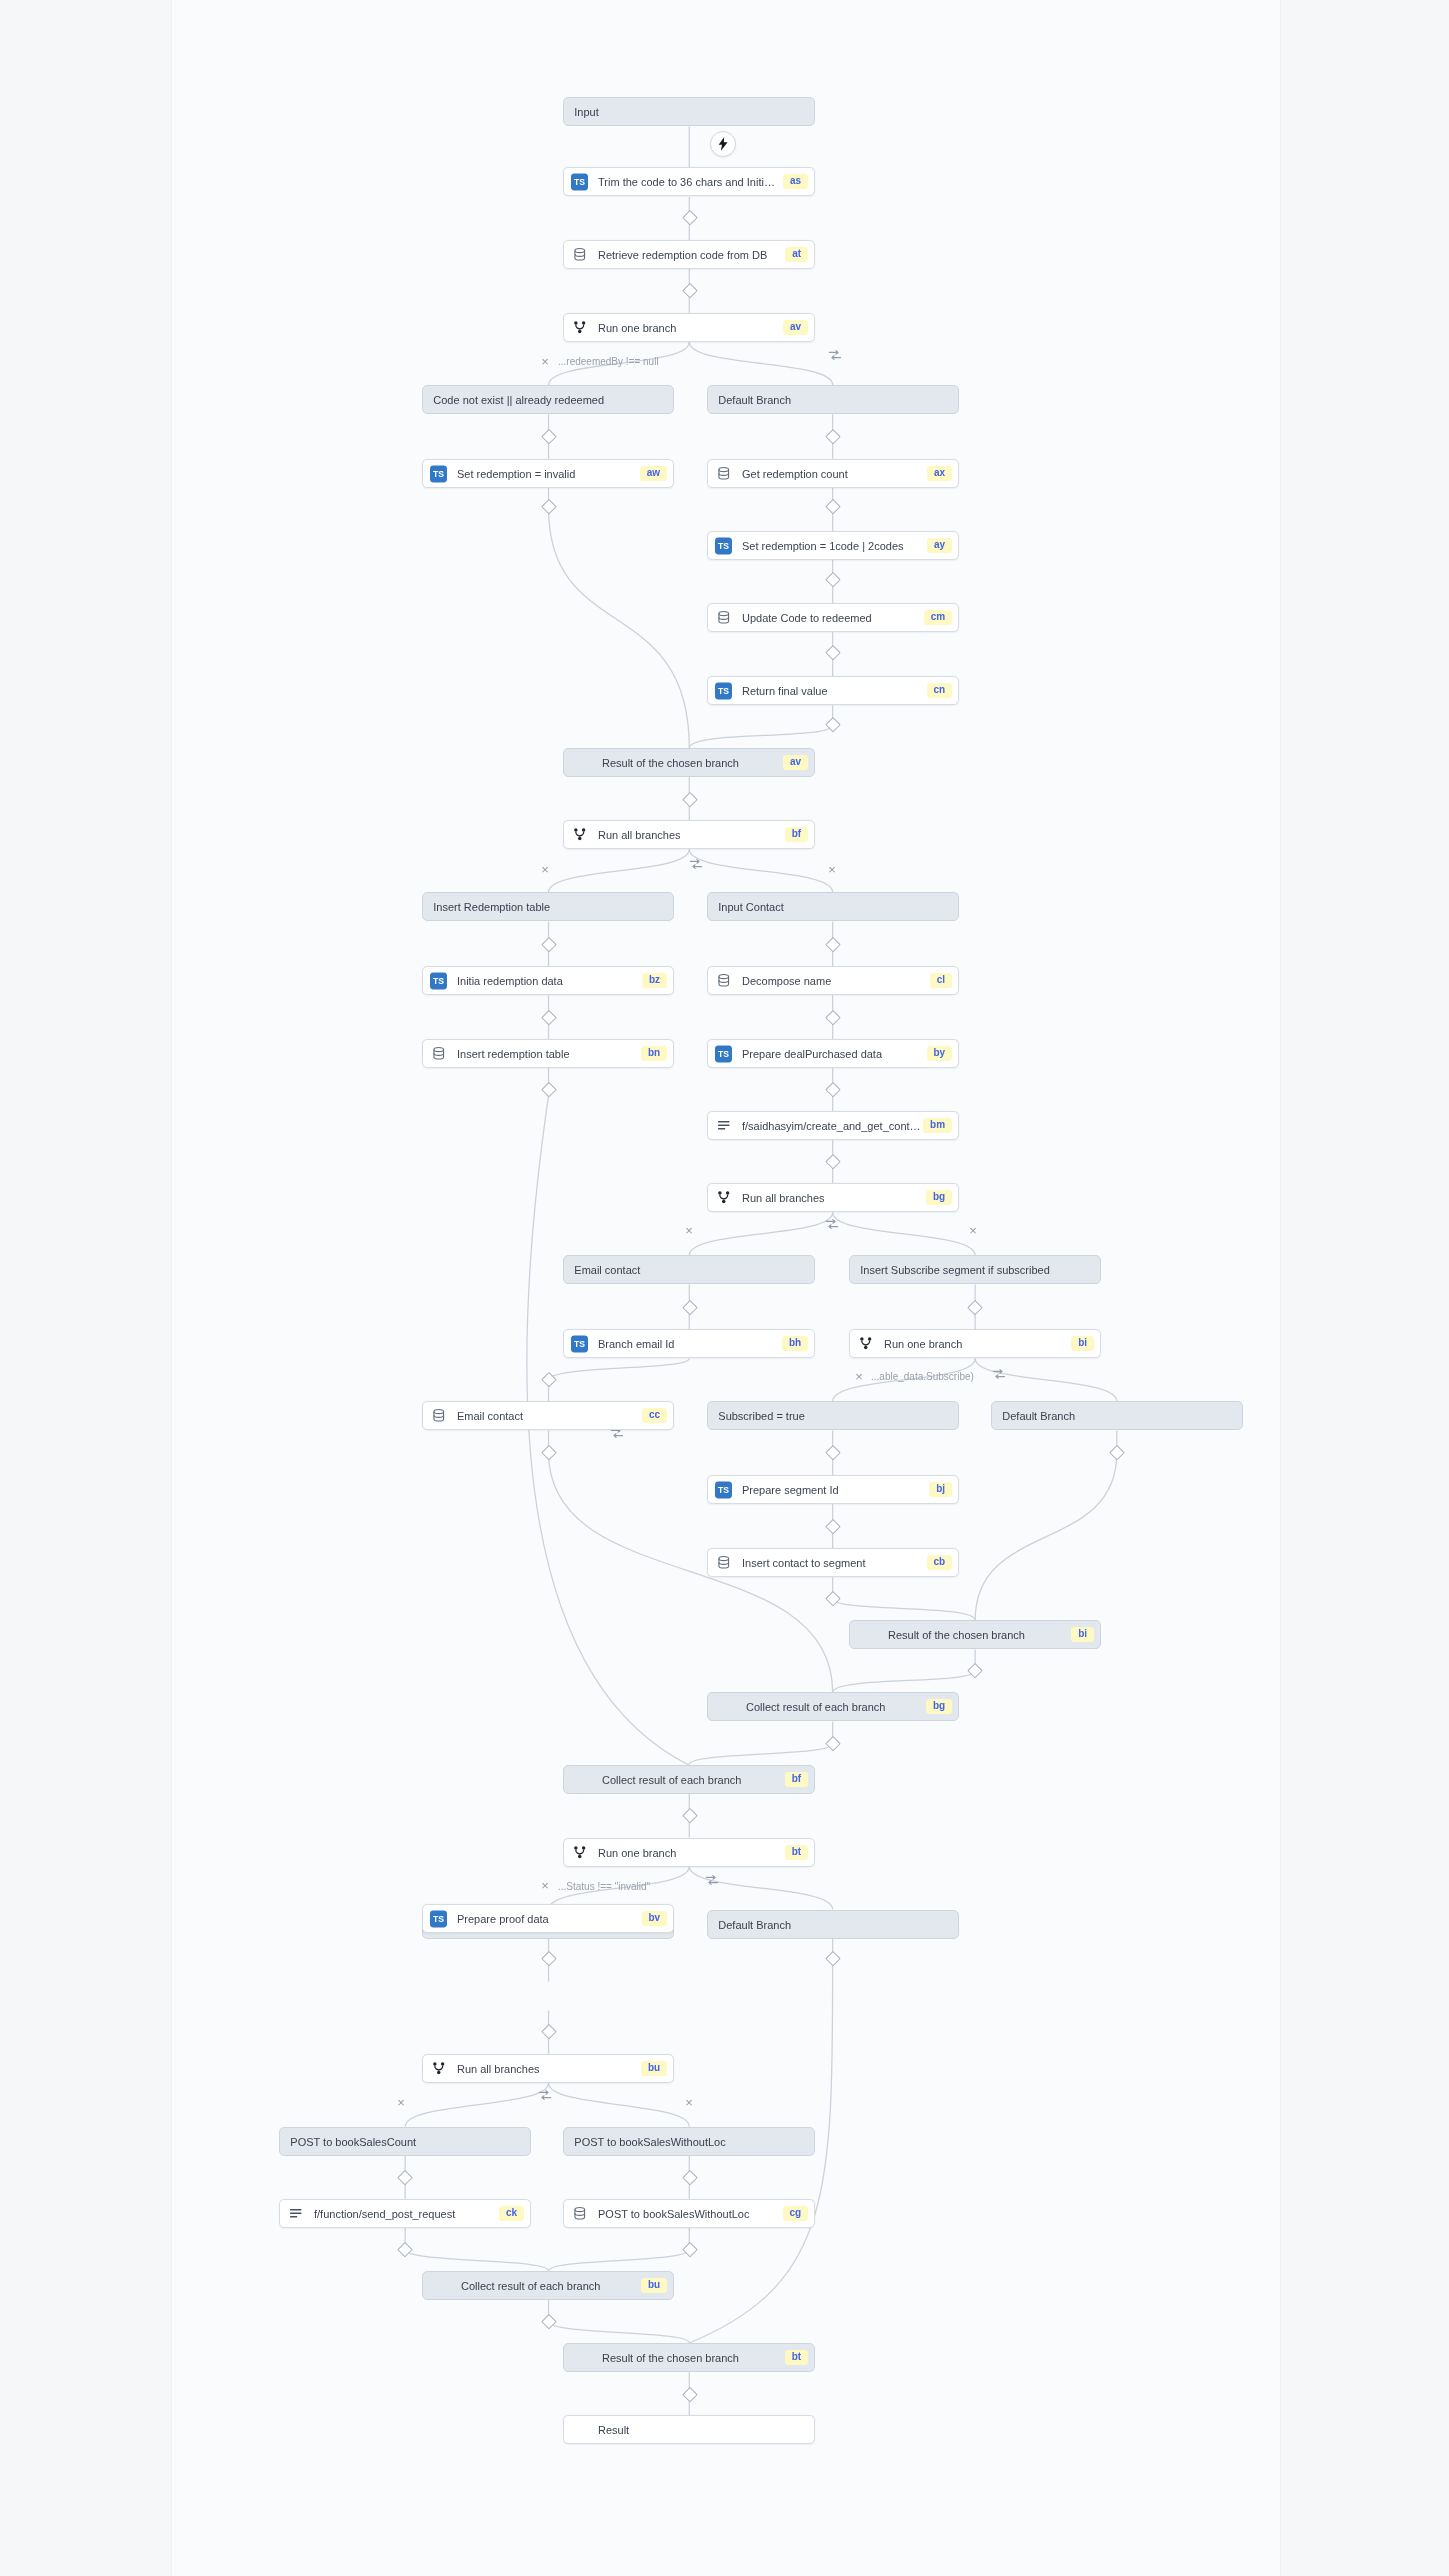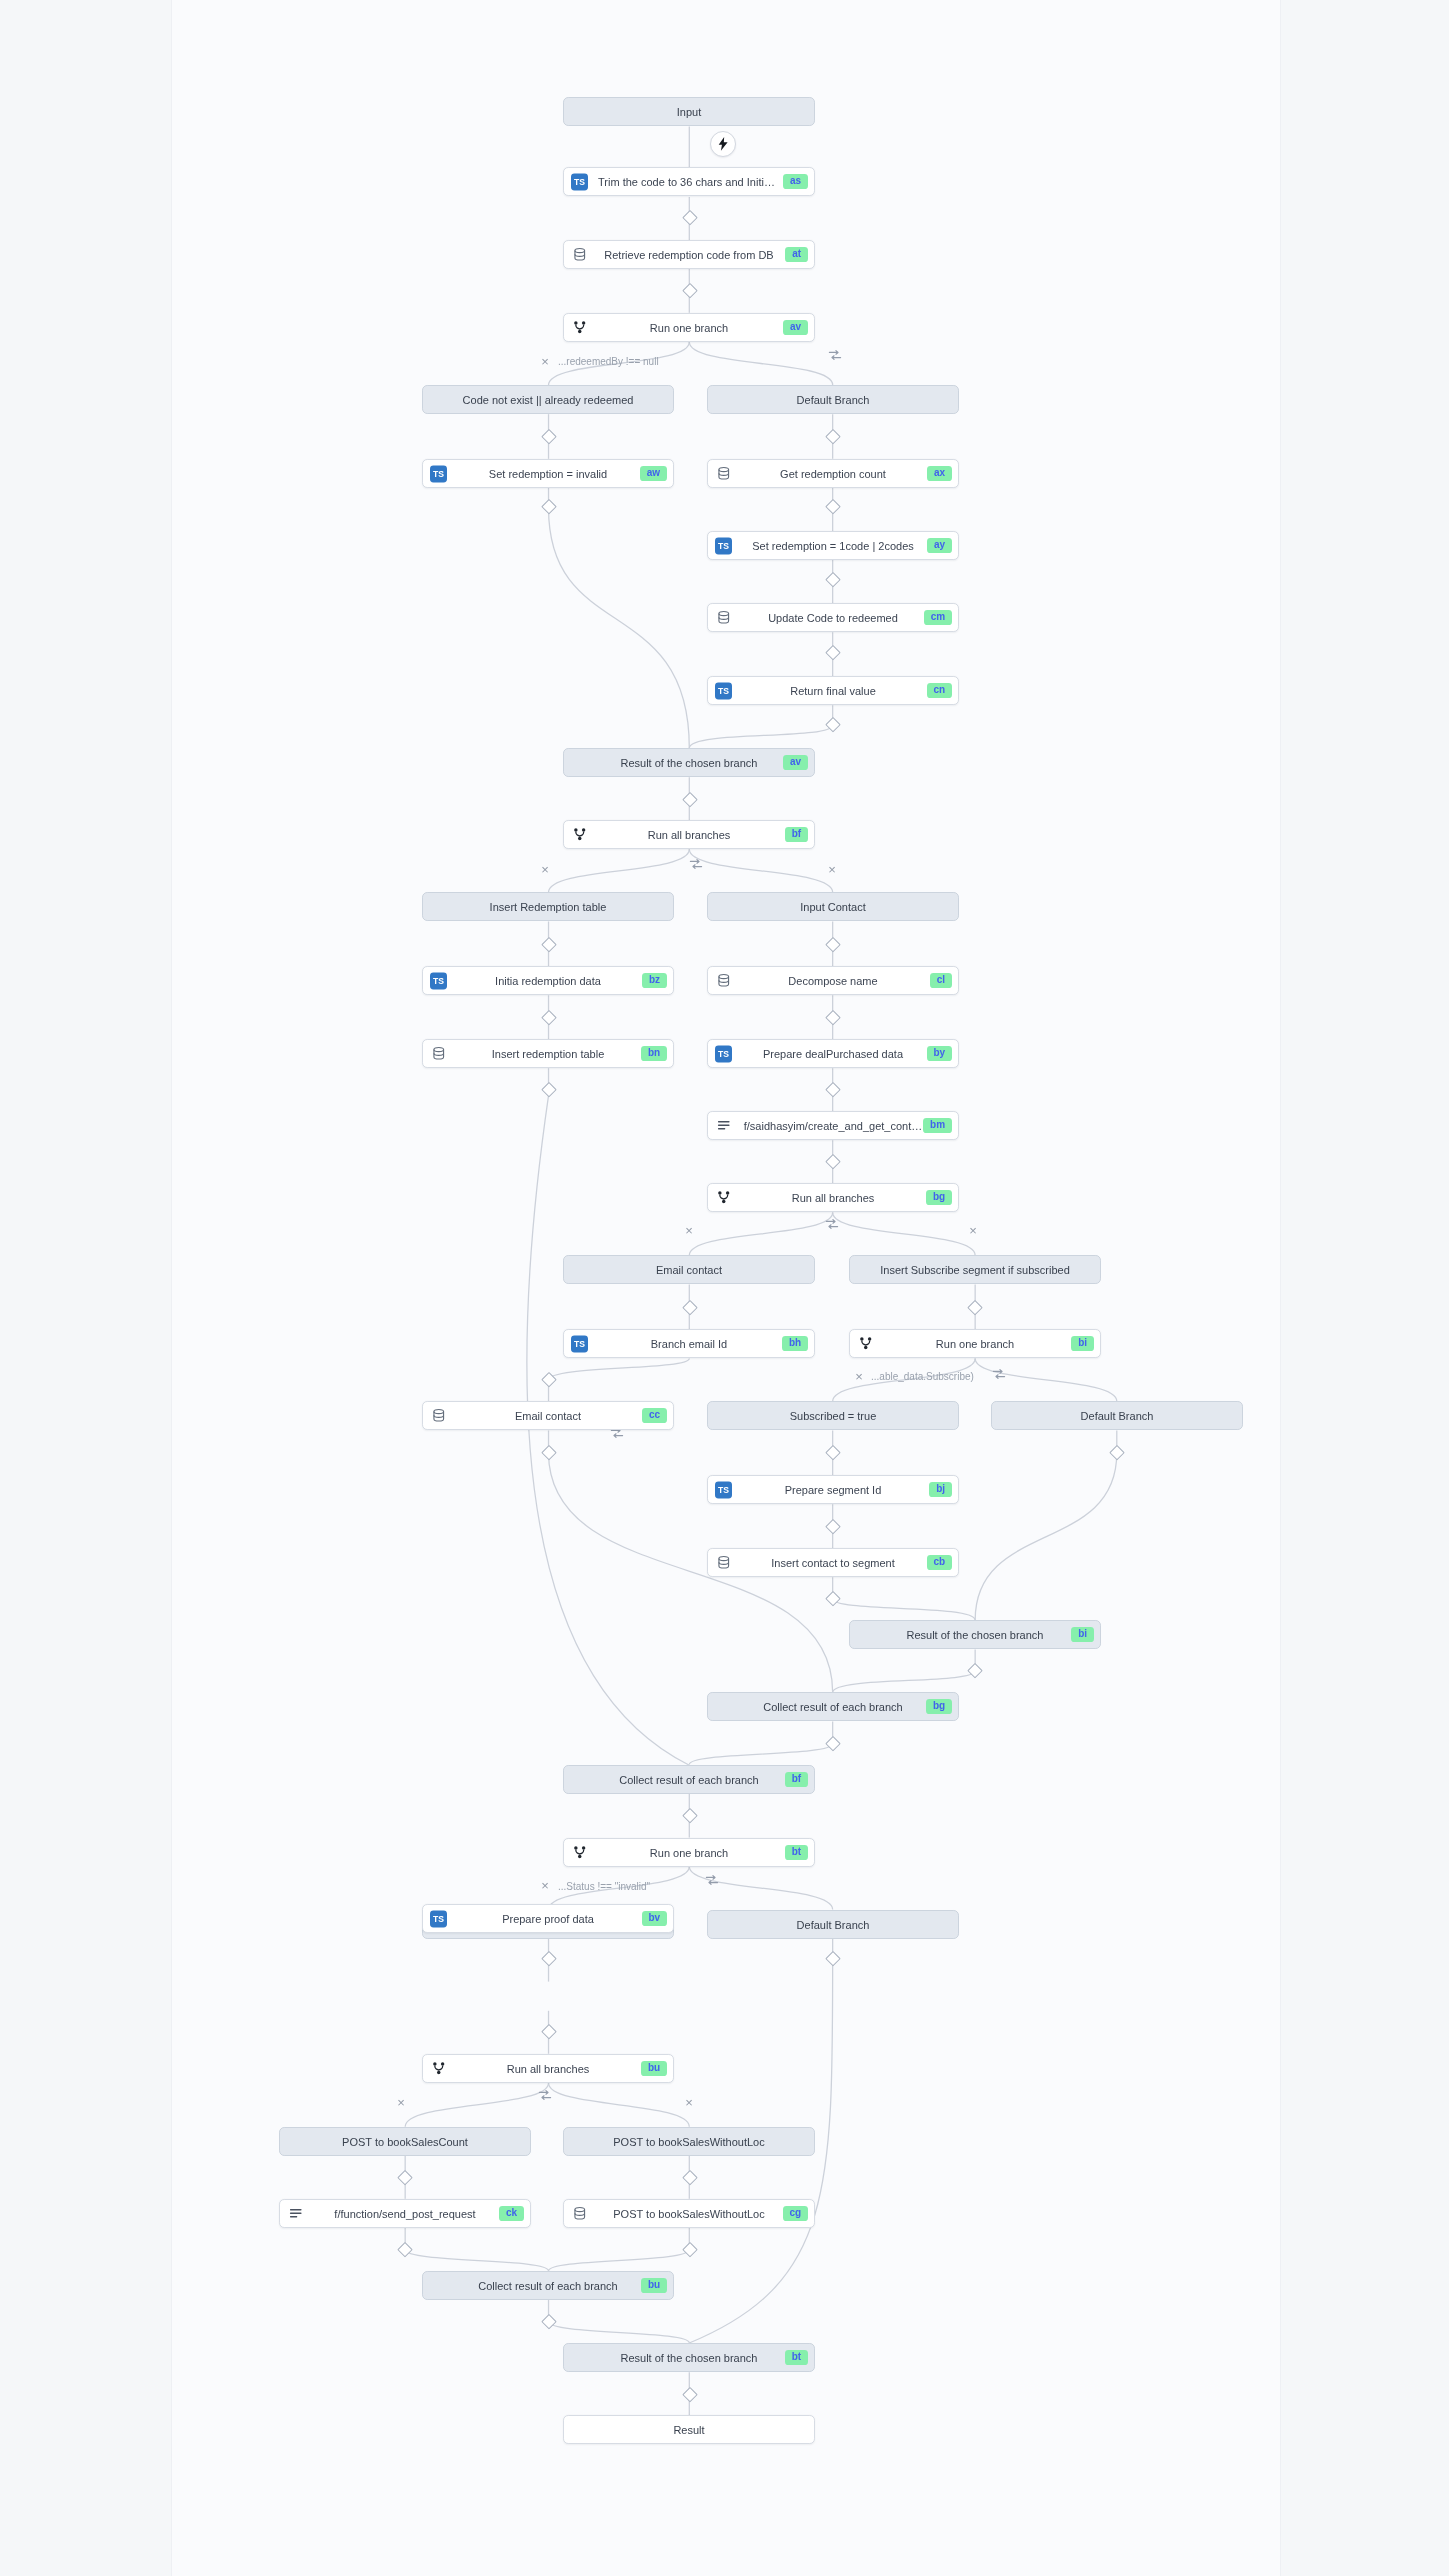--- a/index.html
+++ b/index.html
@@ -15,34 +15,34 @@
   svg.wires{position:absolute;left:0;top:0;pointer-events:none;}
   .node{
     position:absolute;width:252px;height:29px;border-radius:5.2px;
     font-size:11px;display:flex;align-items:center;justify-content:center;
     box-sizing:border-box;
   }
   .node.action{background:#ffffff;border:0.9px solid #d7dce4;box-shadow:0 0.9px 1.7px rgba(20,30,50,.06);color:#3c4452;}
   .node.header{background:#e3e8ef;border:0.9px solid #ccd4de;color:#39414e;}
   .node.plain{background:#ffffff;border:0.9px solid #d7dce4;box-shadow:0 0.9px 1.7px rgba(20,30,50,.06);color:#39414e;}
   .node .lbl{
-    flex:1;text-align:center;white-space:nowrap;overflow:hidden;text-overflow:ellipsis;
+    flex:1;white-space:nowrap;overflow:hidden;text-overflow:ellipsis;
     padding:0 34px;
   }
   .node.header .lbl{padding:0 10.3px;}
   .node.header.has-badge .lbl{padding:0 38px;}
   .icon{
     position:absolute;left:6.9px;top:50%;transform:translateY(-50%);
     width:17px;height:17px;display:flex;align-items:center;justify-content:center;
   }
   .icon.ts{background:#3178c6;border-radius:3.4px;color:#fff;font-weight:bold;font-size:8.6px;}
   .icon.ts::after{content:"TS";}
   .badge{
     position:absolute;right:6px;top:50%;transform:translateY(-50%);
-    background:#86efac;color:#4263eb;font-size:10px;font-weight:700;
+    background:#fef9c3;color:#4263eb;font-size:10px;font-weight:700;
     padding:1.7px 6.9px;border-radius:3.4px;line-height:1.25;
   }
   .diamond{
     position:absolute;width:9.4px;height:9.4px;background:#fff;
     border:1.3px solid #a9b1bf;border-radius:0.9px;
     transform:translate(-50%,-50%) rotate(45deg);
   }
   .xmark{position:absolute;transform:translate(-50%,-50%);color:#929aa7;font-size:13px;line-height:1;}
   .xmark::after{content:"×";}
   .cond{position:absolute;transform:translateY(-50%);color:#99a1ad;font-size:10px;white-space:nowrap;}

